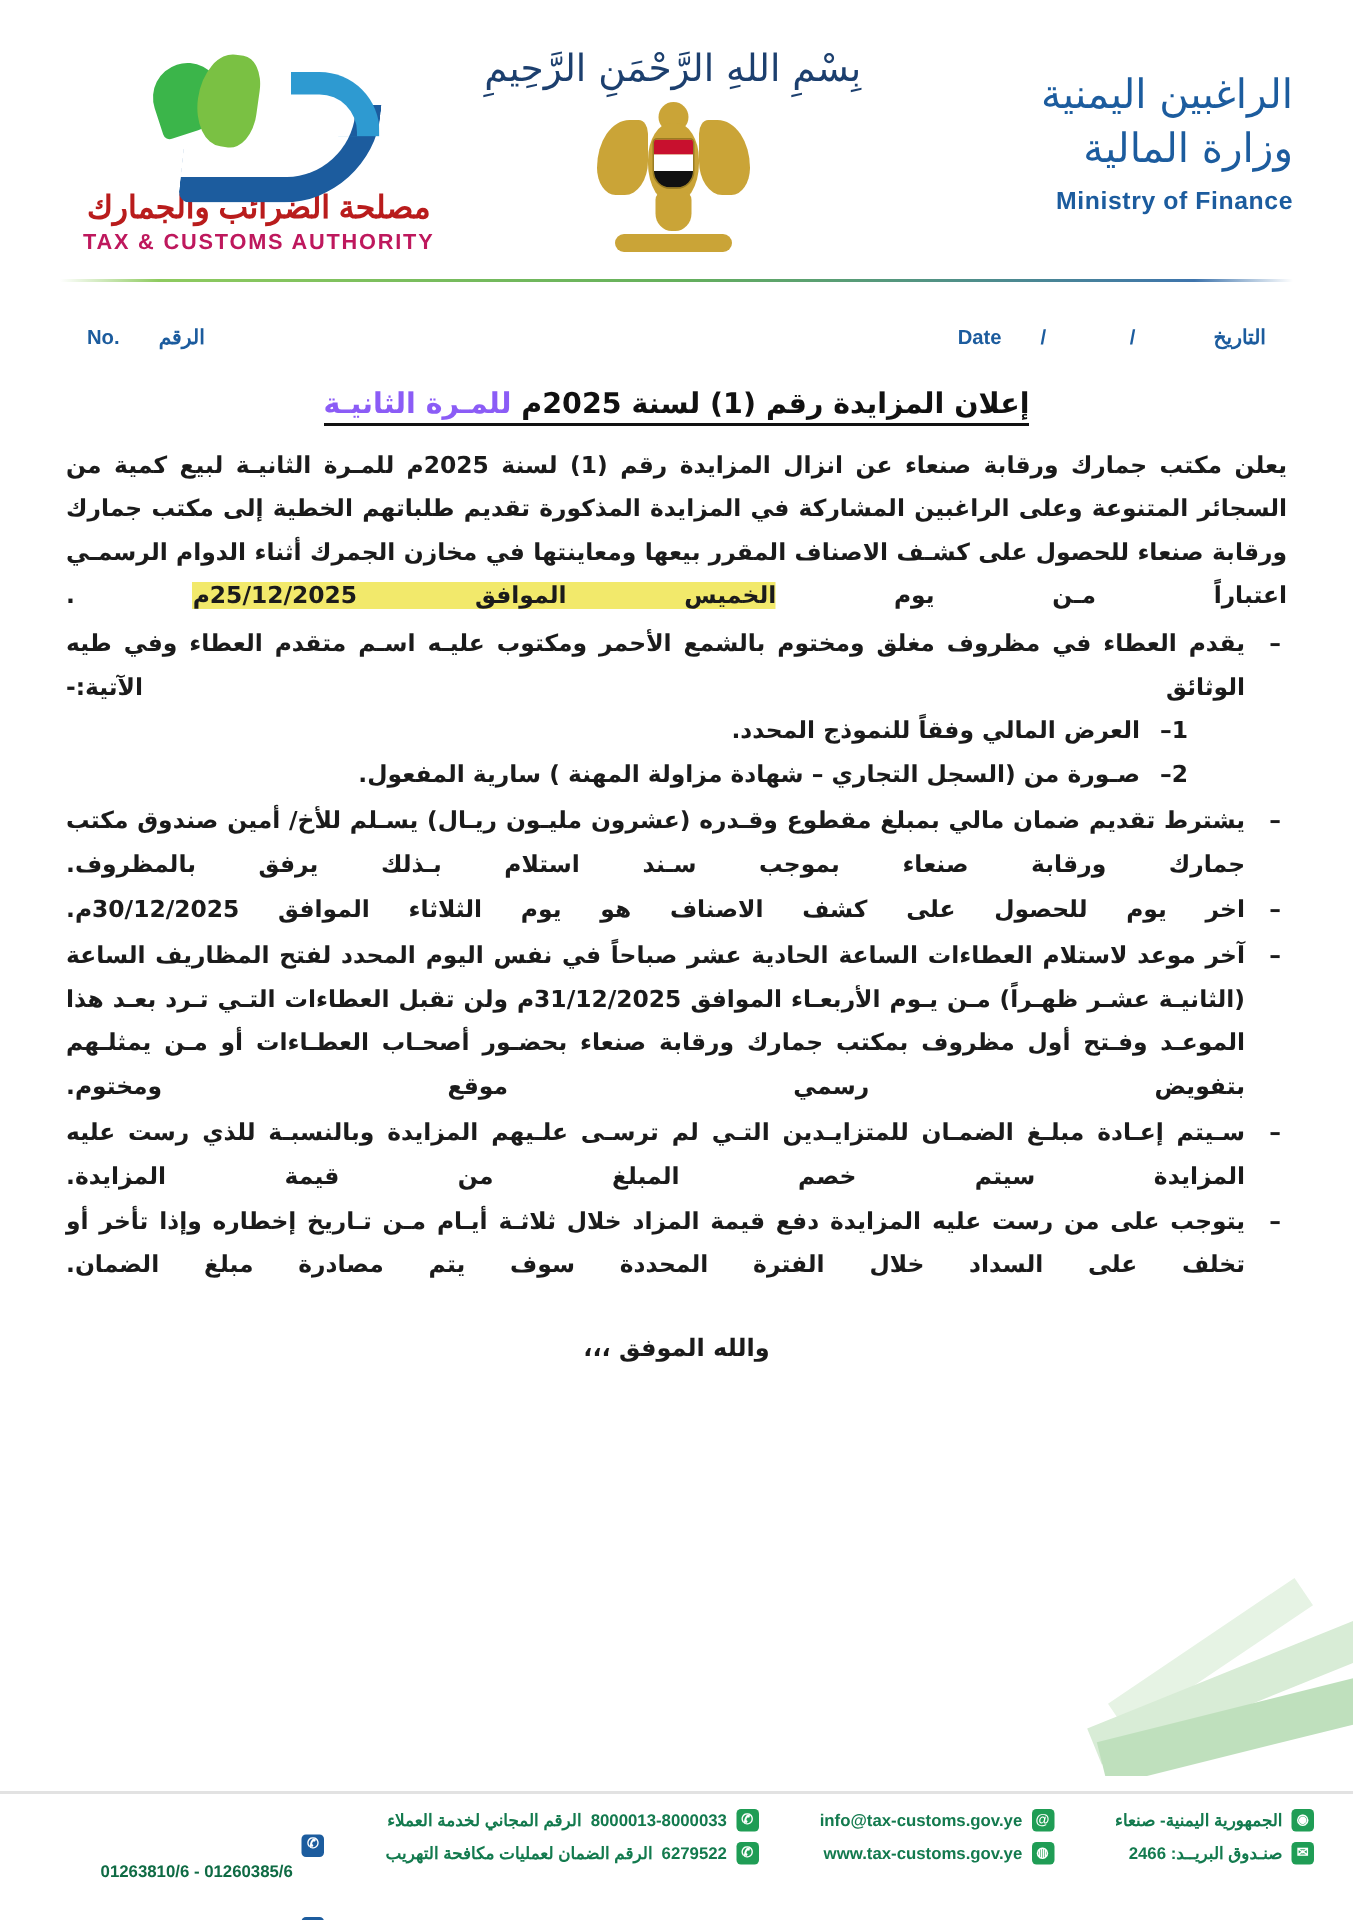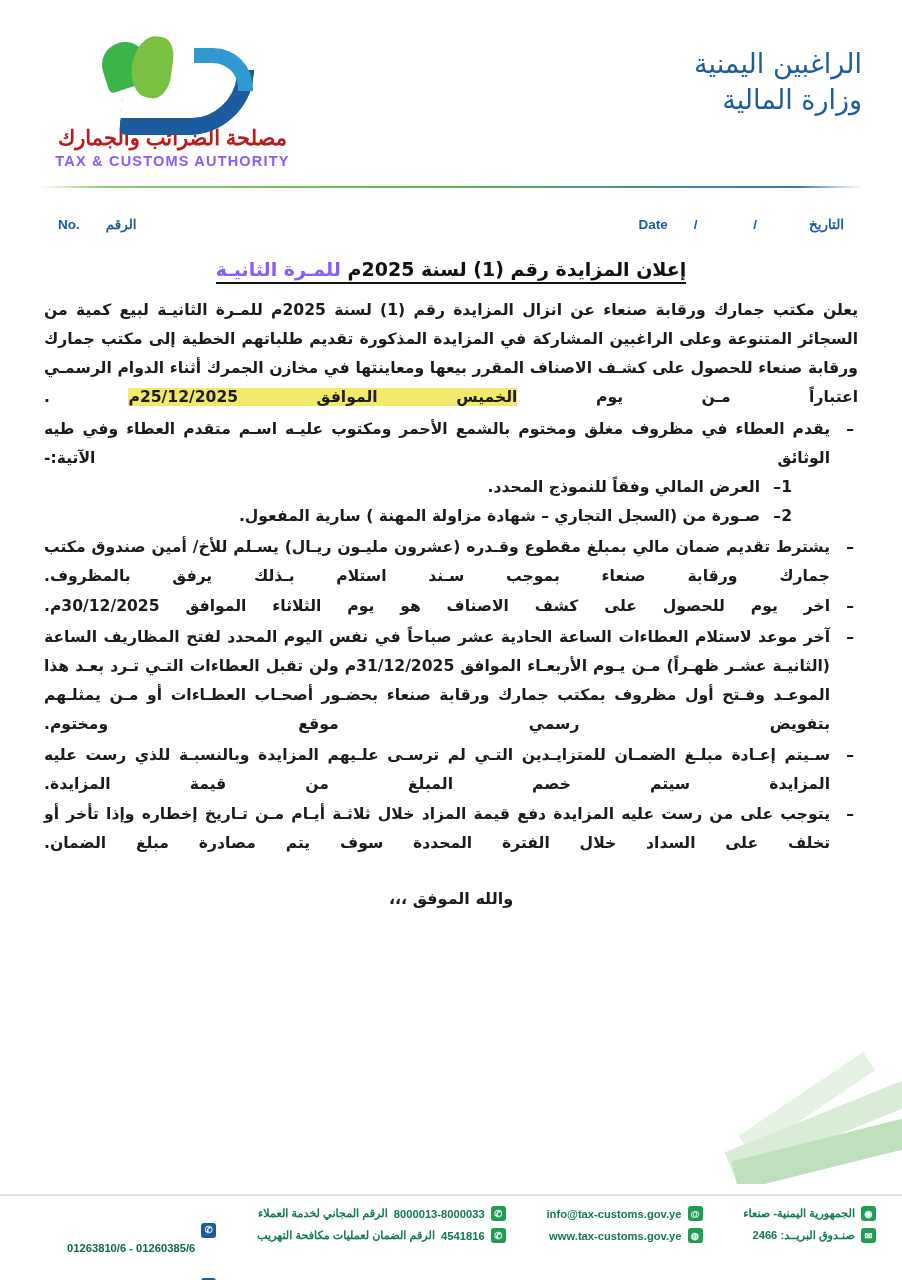--- a/index.html
+++ b/index.html
@@ -74,21 +74,21 @@
   .logo-ar {
     font-size: 21px;
     font-weight: bold;
     color: #b91c1c;
     letter-spacing: 0px;
     margin-bottom: 3px;
   }
   .logo-en {
     font-size: 14.5px;
     font-weight: bold;
-    color: #8b5cf6;
+    color: #be185d;
     letter-spacing: 1.2px;
   }
 
   .center-block {
     width: 270px;
     text-align: center;
     padding-top: 4px;
   }
   .basmala {
     font-size: 25px;
@@ -354,22 +354,39 @@
 </head>
 <body>
 
 <div class="header">
 
   <div class="ministry-block">
     <div class="ministry-ar">
       <div>الراغبين اليمنية</div>
       <div>وزارة المالية</div>
     </div>
+    <div class="ministry-en">Ministry of Finance</div>
   </div>
 
+  <div class="center-block">
+    <div class="basmala">بِسْمِ اللهِ الرَّحْمَنِ الرَّحِيمِ</div>
+    <div class="emblem">
+      <div class="wing-l"></div>
+      <div class="wing-r"></div>
+      <div class="head"></div>
+      <div class="eagle-body"></div>
+      <div class="shield">
+          <i class="s1"></i>
+          <i class="s2"></i>
+          <i class="s3"></i>
+        </div>
+      <div class="tail"></div>
+      <div class="scroll"></div>
+    </div>
+  </div>
 
   <div class="logo-block">
     <div class="logo-mark">
       <span class="leaf-a"></span>
       <span class="leaf-b"></span>
       <span class="swoosh"></span>
       <span class="swoosh2"></span>
     </div>
     <div class="logo-ar">مصلحة الضرائب والجمارك</div>
     <div class="logo-en">TAX &amp; CUSTOMS AUTHORITY</div>
@@ -455,21 +472,21 @@
     </div>
 
     <div class="fcol">
       <div class="fline">
         <span class="ic">✆</span>
         <span class="txt">8000013-8000033</span>
         <span class="txt">الرقم المجاني لخدمة العملاء</span>
       </div>
       <div class="fline">
         <span class="ic">✆</span>
-        <span class="txt">4541816</span>
+        <span class="txt">6279522</span>
         <span class="txt">الرقم الضمان لعمليات مكافحة التهريب</span>
       </div>
     </div>
 
     <div class="fcol phones">
       <div class="fline">
         <span class="ic blue">✆</span>
         <span class="txt dark">01263810/6 - 01260385/6</span>
       </div>
       <div class="fline">

